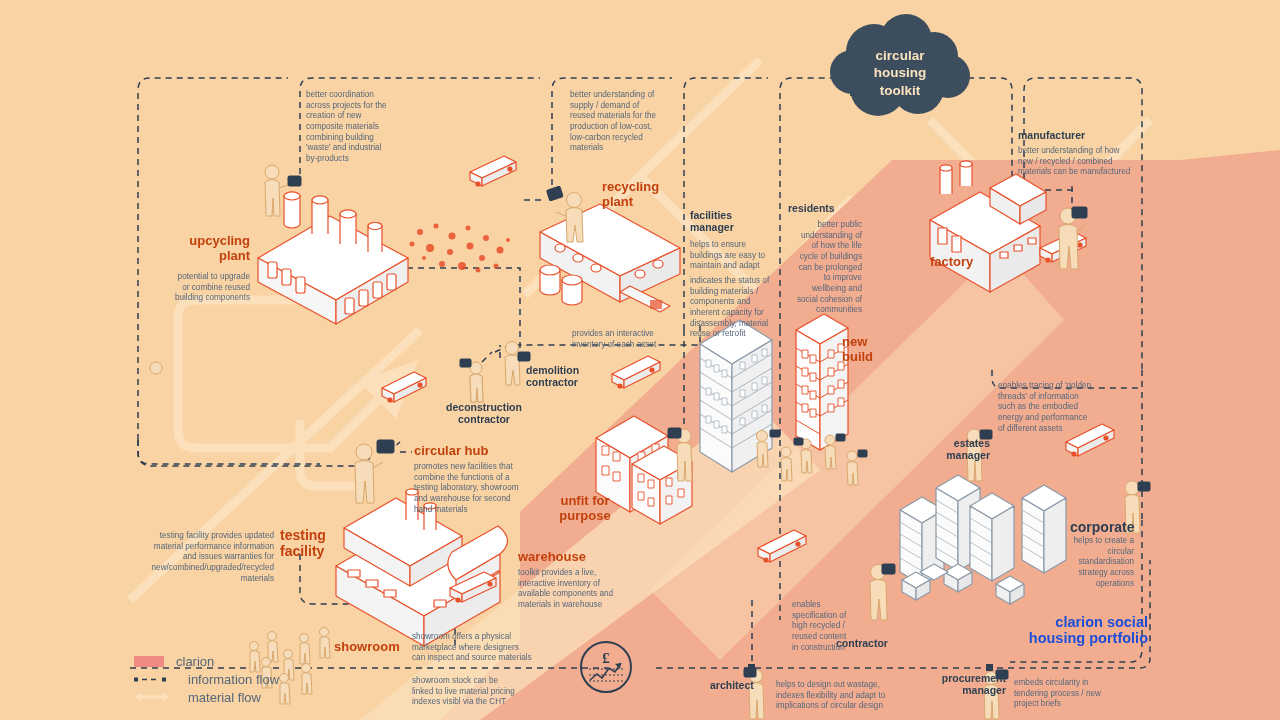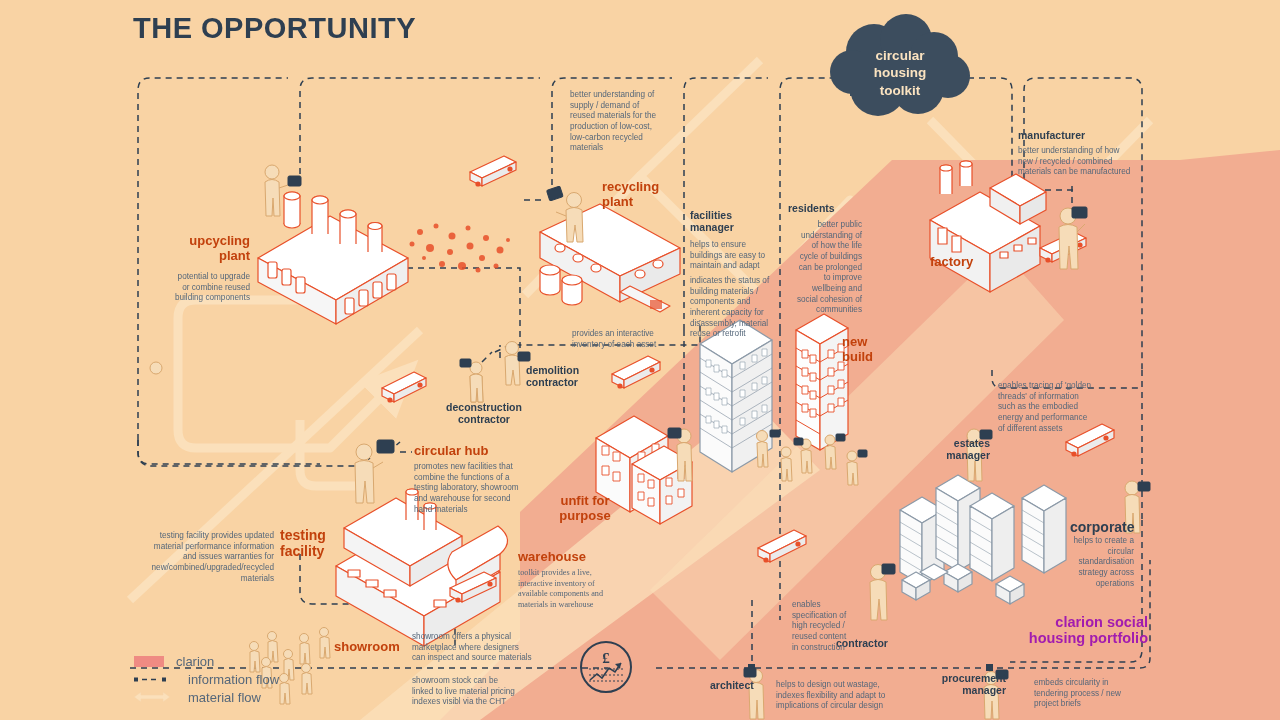--- a/index.html
+++ b/index.html
@@ -12,21 +12,21 @@
   #stage{position:absolute;inset:0;width:1280px;height:720px;}
   .abs{position:absolute;}
 
   
   .title{
     font-size:29px;font-weight:bold;letter-spacing:.5px;
     color:#2e3f51;top:12px;left:133px;
   }
   .lbl-red{color:#c2410c;font-weight:bold;line-height:1.12;}
   .lbl-navy{color:#2e3f51;font-weight:bold;line-height:1.12;}
-  .lbl-pink{color:#a21caf;font-weight:bold;line-height:1.12;}
+  .lbl-pink{color:#1d4ed8;font-weight:bold;line-height:1.12;}
   .body-txt{color:#55677a;font-size:8.2px;line-height:1.3;}
   .body-txt.r{text-align:right;}
 
   svg.layer{position:absolute;left:0;top:0;width:1280px;height:720px;overflow:visible;}
 
   .cloud{position:absolute;}
   .cloud-txt{
     position:absolute;left:0;top:0;width:100%;height:100%;
     display:flex;flex-direction:column;align-items:center;justify-content:center;
     color:#fbe3c0;font-size:13.5px;font-weight:bold;line-height:1.28;text-align:center;
@@ -596,22 +596,28 @@
         <rect x="24" y="38" width="100" height="44"></rect>
       </g>
     </svg>
     <div class="cloud-txt">
       <span>circular</span>
       <span>housing</span>
       <span>toolkit</span>
     </div>
   </div>
 
-  <div class="abs title">THE OPPORTUNITY</div>
-
+
+  <div class="abs body-txt" style="left:306px;top:90px;width:120px;white-space:pre-line;">better coordination
+across projects for the
+creation of new
+composite materials
+combining building
+'waste' and industrial
+by-products</div>
 
   <div class="abs body-txt" style="left:570px;top:90px;width:122px;white-space:pre-line;">better understanding of
 supply / demand of
 reused materials for the
 production of low-cost,
 low-carbon recycled
 materials</div>
   <div class="abs lbl-red" style="left:602px;top:180px;width:90px;font-size:13px;white-space:pre-line;">recycling
 plant</div>
 
@@ -683,21 +689,21 @@
   <div class="abs body-txt" style="left:414px;top:462px;width:120px;white-space:pre-line;">promotes new facilities that
 combine the functions of a
 testing laboratory, showroom
 and warehouse for second
 hand materials</div>
 
   <div class="abs lbl-red c" style="left:528px;top:494px;width:114px;font-size:13px;text-align:center;white-space:pre-line;">unfit for
 purpose</div>
 
   <div class="abs lbl-red" style="left:518px;top:550px;width:120px;font-size:13px;">warehouse</div>
-  <div class="abs body-txt" style="left:518px;top:568px;width:112px;white-space:pre-line;font-family:Liberation Serif, serif;">toolkit provides a live,
+  <div class="abs body-txt" style="left:518px;top:568px;width:112px;white-space:pre-line;">toolkit provides a live,
 interactive inventory of
 available components and
 materials in warehouse</div>
 
   <div class="abs lbl-red" style="left:280px;top:528px;width:70px;font-size:14px;white-space:pre-line;">testing
 facility</div>
   <div class="abs body-txt r" style="left:128px;top:531px;width:146px;white-space:pre-line;text-align:right;">testing facility provides updated
 material performance information
 and issues warranties for
 new/combined/upgraded/recycled
@@ -718,21 +724,21 @@
 reused content
 in construction</div>
 
   <div class="abs lbl-navy" style="left:710px;top:680px;width:70px;font-size:10.5px;">architect</div>
   <div class="abs body-txt" style="left:776px;top:680px;width:146px;white-space:pre-line;">helps to design out wastage,
 indexes flexibility and adapt to
 implications of circular design</div>
 
   <div class="abs lbl-navy r" style="left:906px;top:673px;width:100px;font-size:10.5px;text-align:right;white-space:pre-line;">procurement
 manager</div>
-  <div class="abs body-txt" style="left:1014px;top:678px;width:120px;white-space:pre-line;margin-left:20px;">embeds circularity in
+  <div class="abs body-txt" style="left:1014px;top:678px;width:120px;white-space:pre-line;">embeds circularity in
 tendering process / new
 project briefs</div>
 
   <div class="pound-circle" style="left:580px;top:641px;">
     <svg width="48" height="48" viewBox="0 0 48 48">
       <g stroke="#2e3f51" stroke-width="1" fill="none" stroke-dasharray="2 2">
         <line x1="7" y1="26" x2="41" y2="26"></line>
         <line x1="7" y1="32" x2="41" y2="32"></line>
         <line x1="7" y1="38" x2="41" y2="38"></line>
       </g>

